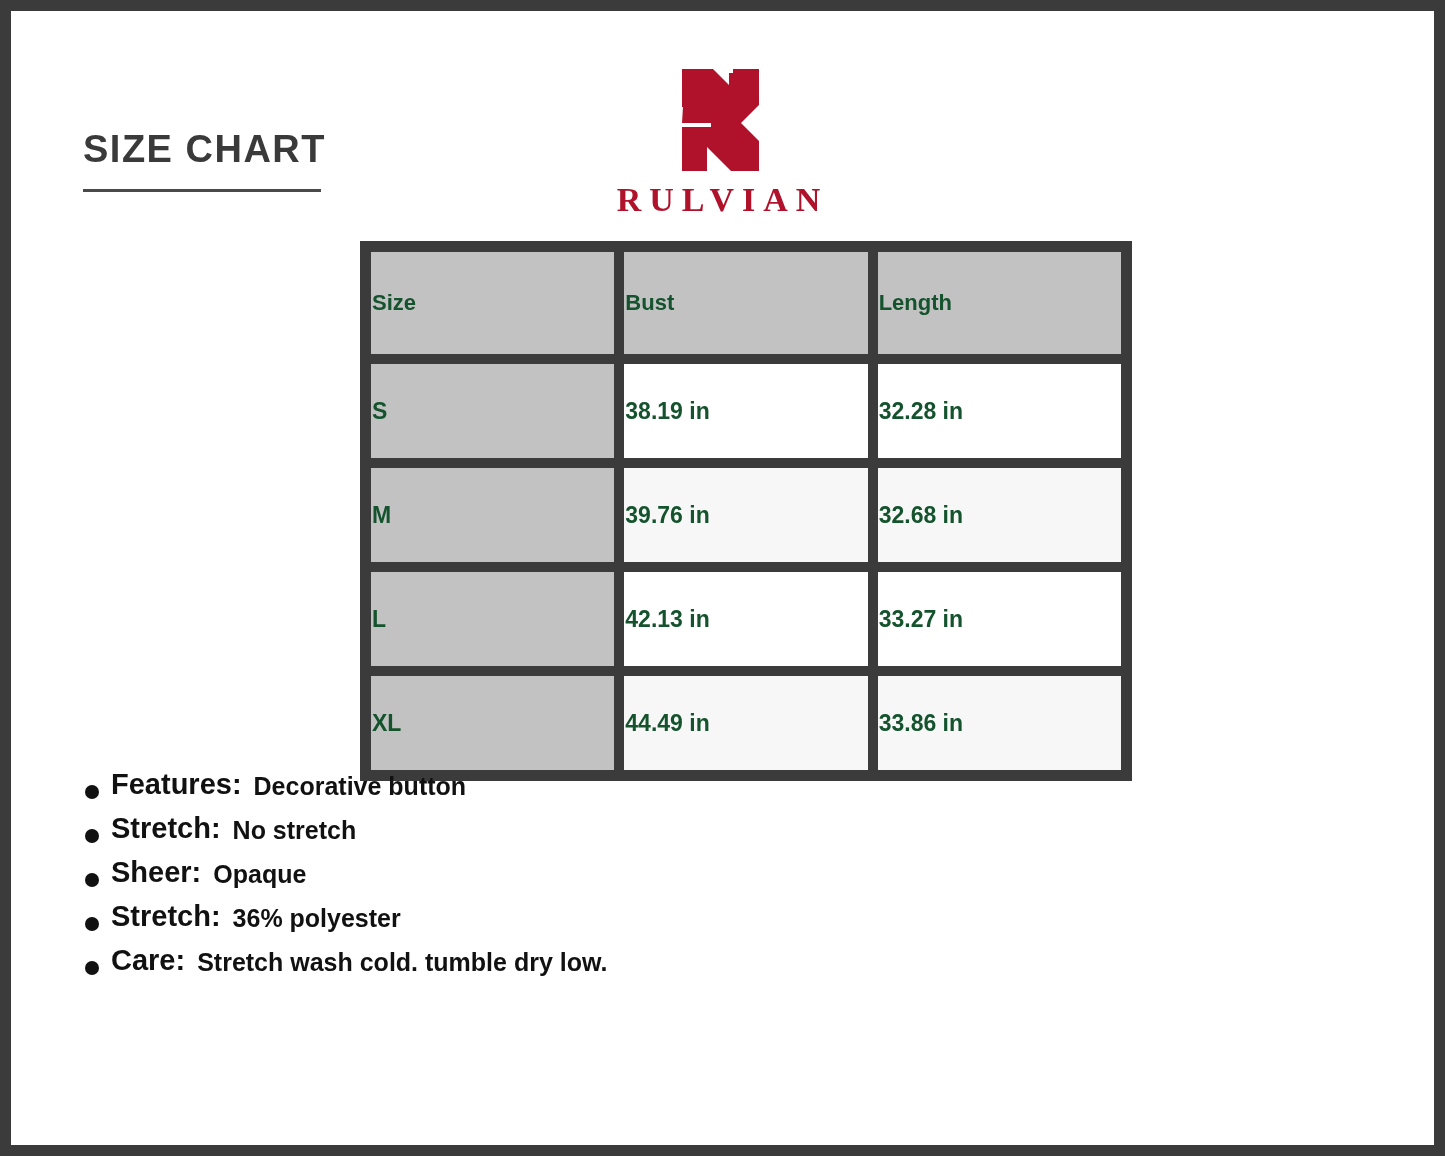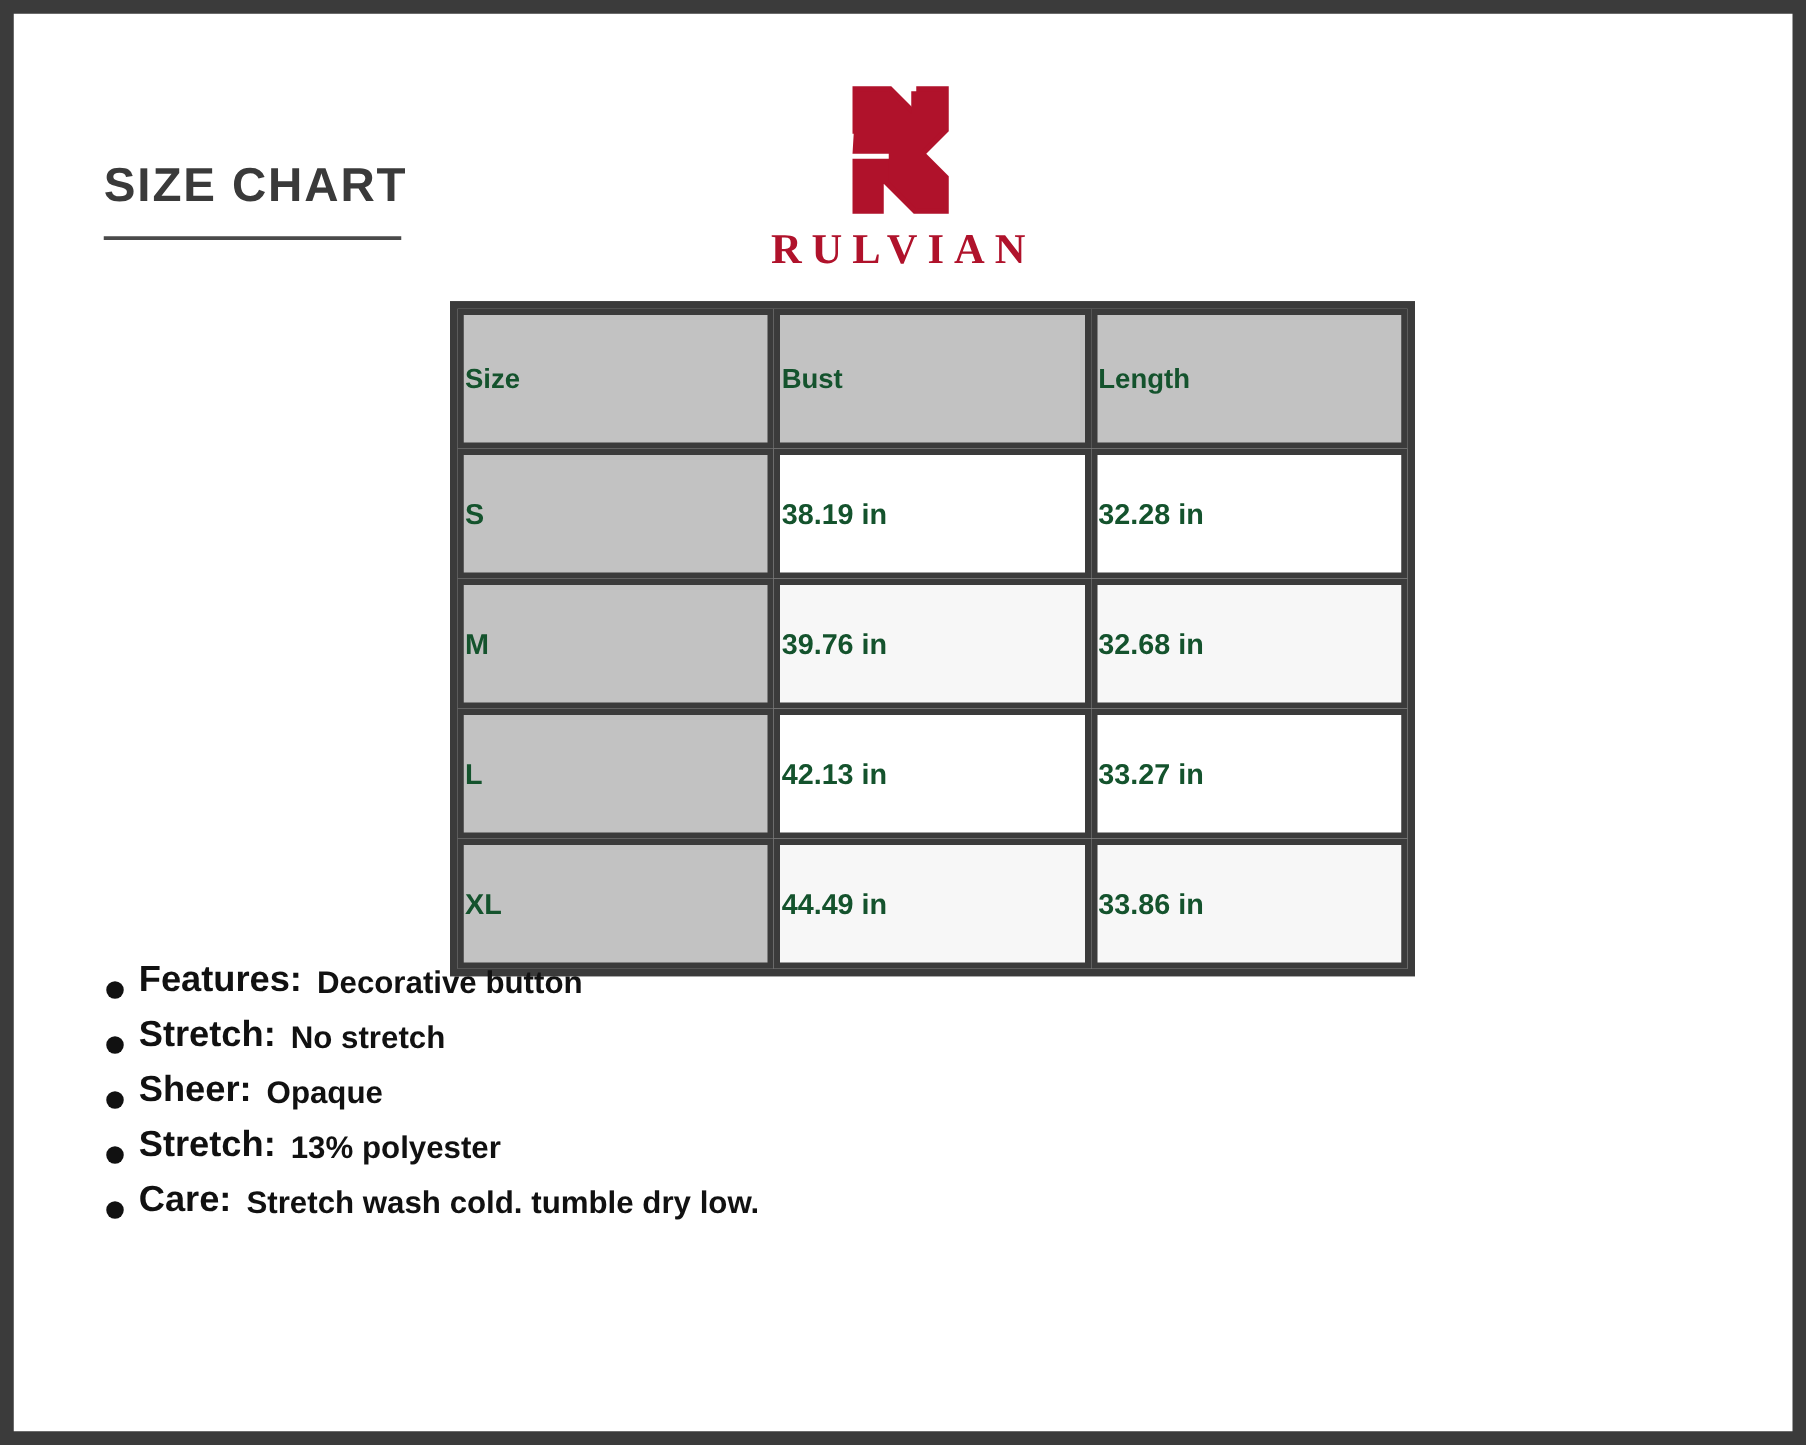--- a/index.html
+++ b/index.html
@@ -221,21 +221,21 @@
         <span class="detail-value">No stretch</span>
       </div>
       <div class="detail-row">
         <span class="bullet"></span>
         <span class="detail-label">Sheer:</span>
         <span class="detail-value">Opaque</span>
       </div>
       <div class="detail-row">
         <span class="bullet"></span>
         <span class="detail-label">Stretch:</span>
-        <span class="detail-value">13% polyester</span>
+        <span class="detail-value">36% polyester</span>
       </div>
       <div class="detail-row">
         <span class="bullet"></span>
         <span class="detail-label">Care:</span>
         <span class="detail-value">Stretch wash cold. tumble dry low.</span>
       </div>
     </div>
 
   </div>
 </div>

